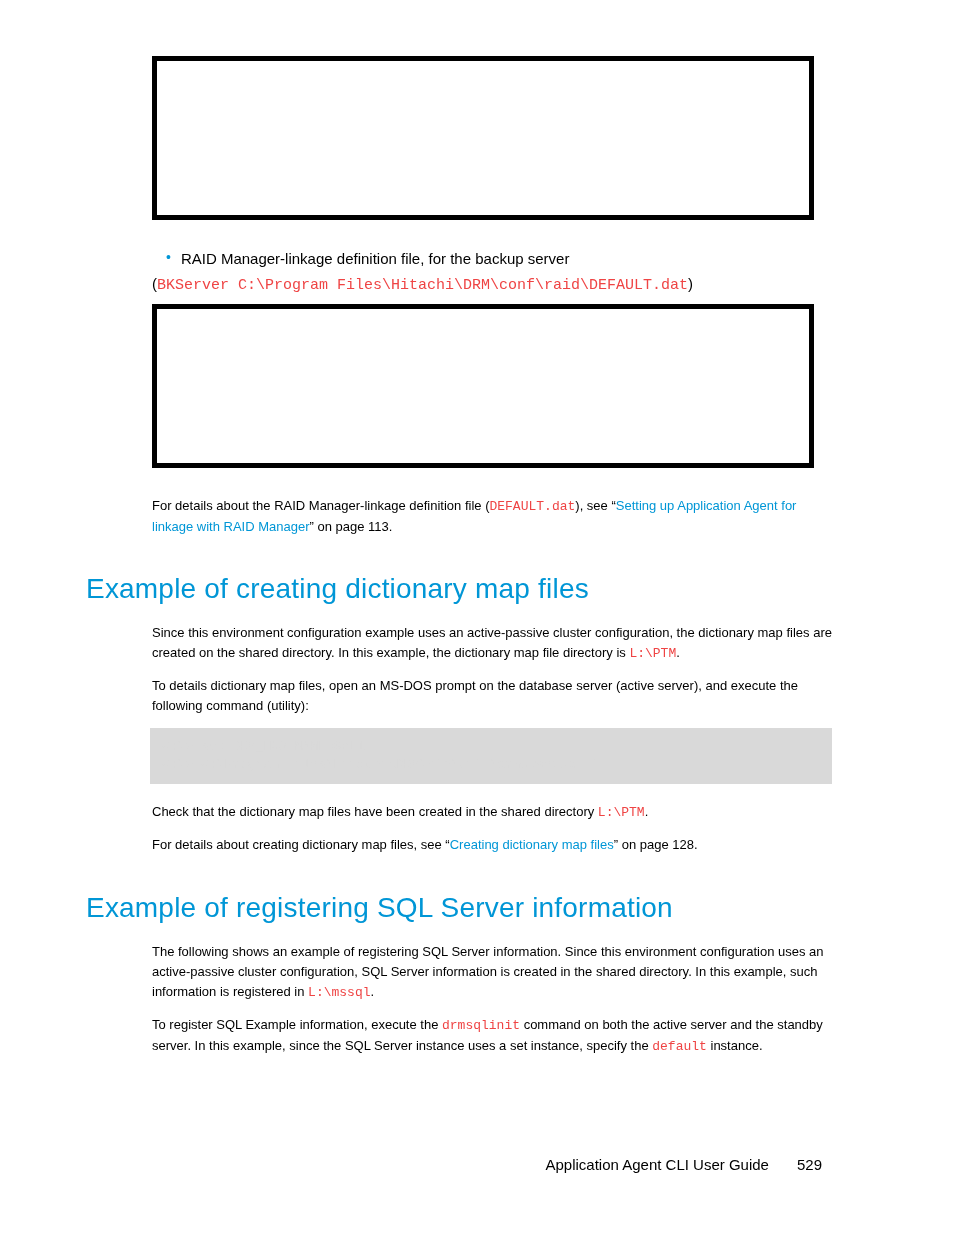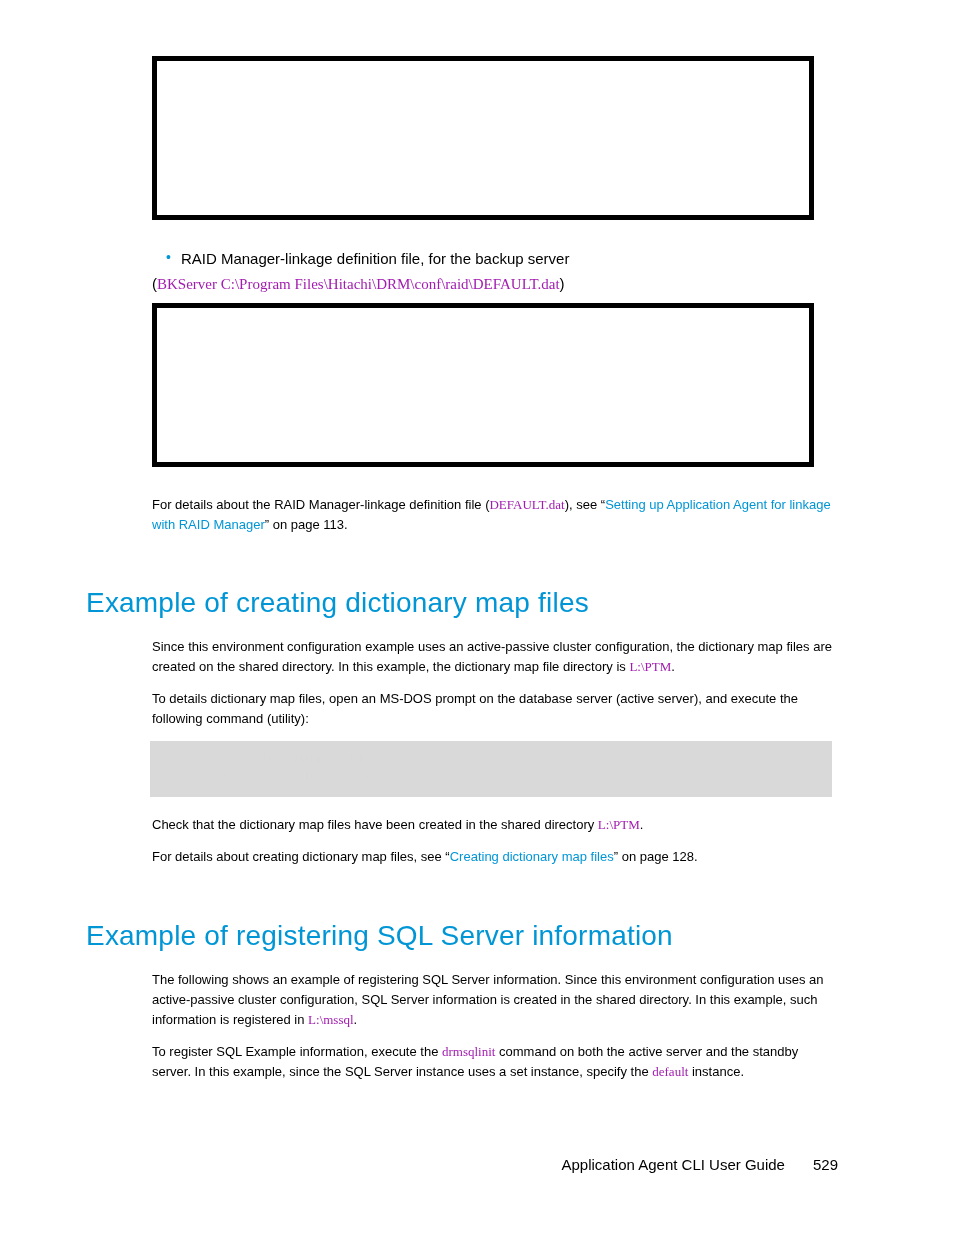--- a/index.html
+++ b/index.html
@@ -5,26 +5,26 @@
   * { box-sizing: border-box; margin: 0; padding: 0; }
   html, body { width: 954px; height: 1235px; background: #fff; font-family: Arial, Helvetica, sans-serif; color: #000; }
   .page { position: relative; width: 954px; height: 1235px; padding: 56px 120px 60px 86px; }
   .content { margin-left: 66px; }
   .codebox1 { width: 662px; height: 164px; border: 5px solid #000; background: #fff; margin-bottom: 28px; padding: 8px 10px; font-family: "Courier New", monospace; font-size: 13px; line-height: 1.35; white-space: pre; color: #fff; }
   .codebox2 { width: 662px; height: 164px; border: 5px solid #000; background: #fff; margin-top: 10px; margin-bottom: 28px; padding: 8px 10px; font-family: "Courier New", monospace; font-size: 13px; line-height: 1.35; white-space: pre; color: #fff; }
   .bullet-row { display: flex; margin-left: 14px; margin-bottom: 4px; }
   .bullet-dot { color: #0096d6; font-size: 14px; margin-right: 10px; line-height: 1.4; }
   .bullet-text { font-size: 15px; line-height: 1.5; }
   .path-line { font-size: 15px; margin-left: 0px; margin-bottom: 6px; }
-  .mono { font-family: Liberation Serif, serif; color: #a21caf; }
+  .mono { font-family: Liberation Mono, monospace; color: #ef4444; }
   .para { font-size: 13px; line-height: 1.55; margin-bottom: 12px; }
   .link { color: #0096d6; }
-  h2 { font-family: Arial, Helvetica, sans-serif; font-weight: 400; color: #0096d6; font-size: 28px; margin-left: 0; margin-top: 52px; margin-bottom: 18px; letter-spacing: 0.2px; }
+  h2 { font-family: Arial, Helvetica, sans-serif; font-weight: 400; color: #0096d6; font-size: 28px; margin-left: 0; margin-top: 36px; margin-bottom: 18px; letter-spacing: 0.2px; }
   .graybox { width: 682px; height: 56px; background: #d9d9d9; margin: 8px 0 18px -2px; padding: 10px 12px; font-family: "Courier New", monospace; font-size: 13px; white-space: pre; line-height: 1.35; color: #d9d9d9; }
-  .footer { position: absolute; bottom: 62px; right: 116px; font-size: 15px; }
+  .footer { position: absolute; bottom: 62px; right: 132px; font-size: 15px; }
   .footer .pn { margin-left: 28px; }
 </style>
 </head>
 <body>
 
 <div class="page">
   <div class="content">
     <div class="codebox1">HORCMINST=horcm0
 VENDER=HEWLETT-PACKARD
 PRODUCT=OPEN-

